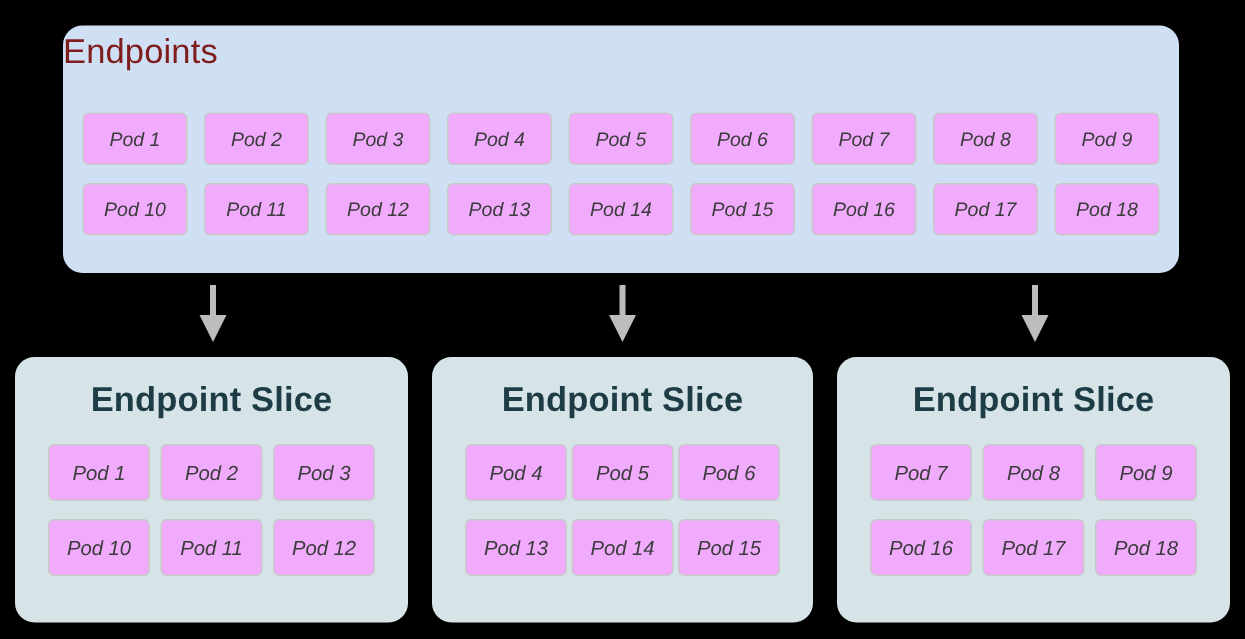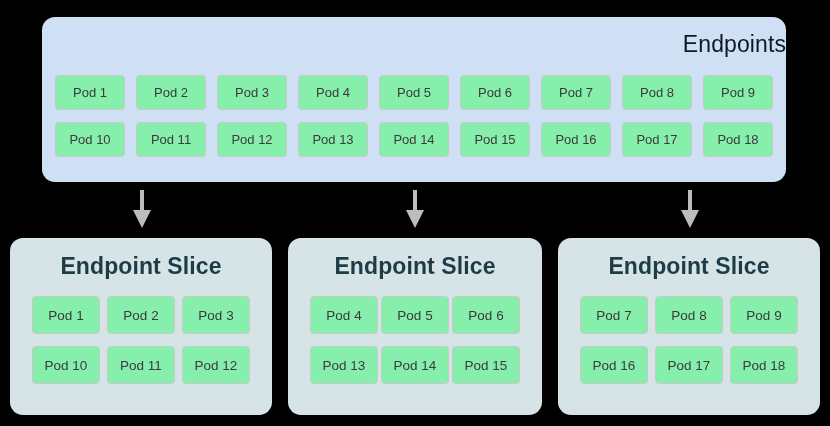--- a/index.html
+++ b/index.html
@@ -28,54 +28,55 @@
     width: 744px;
     height: 165px;
     background: #cfe0f5;
     border-radius: 13px;
     box-sizing: border-box;
   }
 
   .endpoints-title {
     position: absolute;
     left: 0;
-    top: 14px;
+    top: 4px;
     width: 100%;
-    text-align: right;
+    text-align: left;
     font-size: 23px;
     font-weight: 400;
-    color: #0f172a;
+    color: #7f1d1d;
     letter-spacing: 0.1px;
   }
 
   .endpoints-rows {
     position: absolute;
     left: 13px;
     top: 58px;
     right: 13px;
     display: flex;
     flex-direction: column;
     gap: 12px;
   }
 
   .chip-row {
     display: flex;
     justify-content: space-between;
   }
 
   .chip {
-    background: #86efac;
+    background: #f0abfc;
     border: 1px solid #c9c9c9;
     border-radius: 4px;
     font-size: 13px;
     color: #3b3b3b;
     display: flex;
     align-items: center;
     justify-content: center;
     box-sizing: border-box;
+    font-style: italic;
   }
 
   .endpoints-rows .chip {
     width: 70px;
     height: 35px;
   }
 
   
   .arrow {
     position: absolute;

